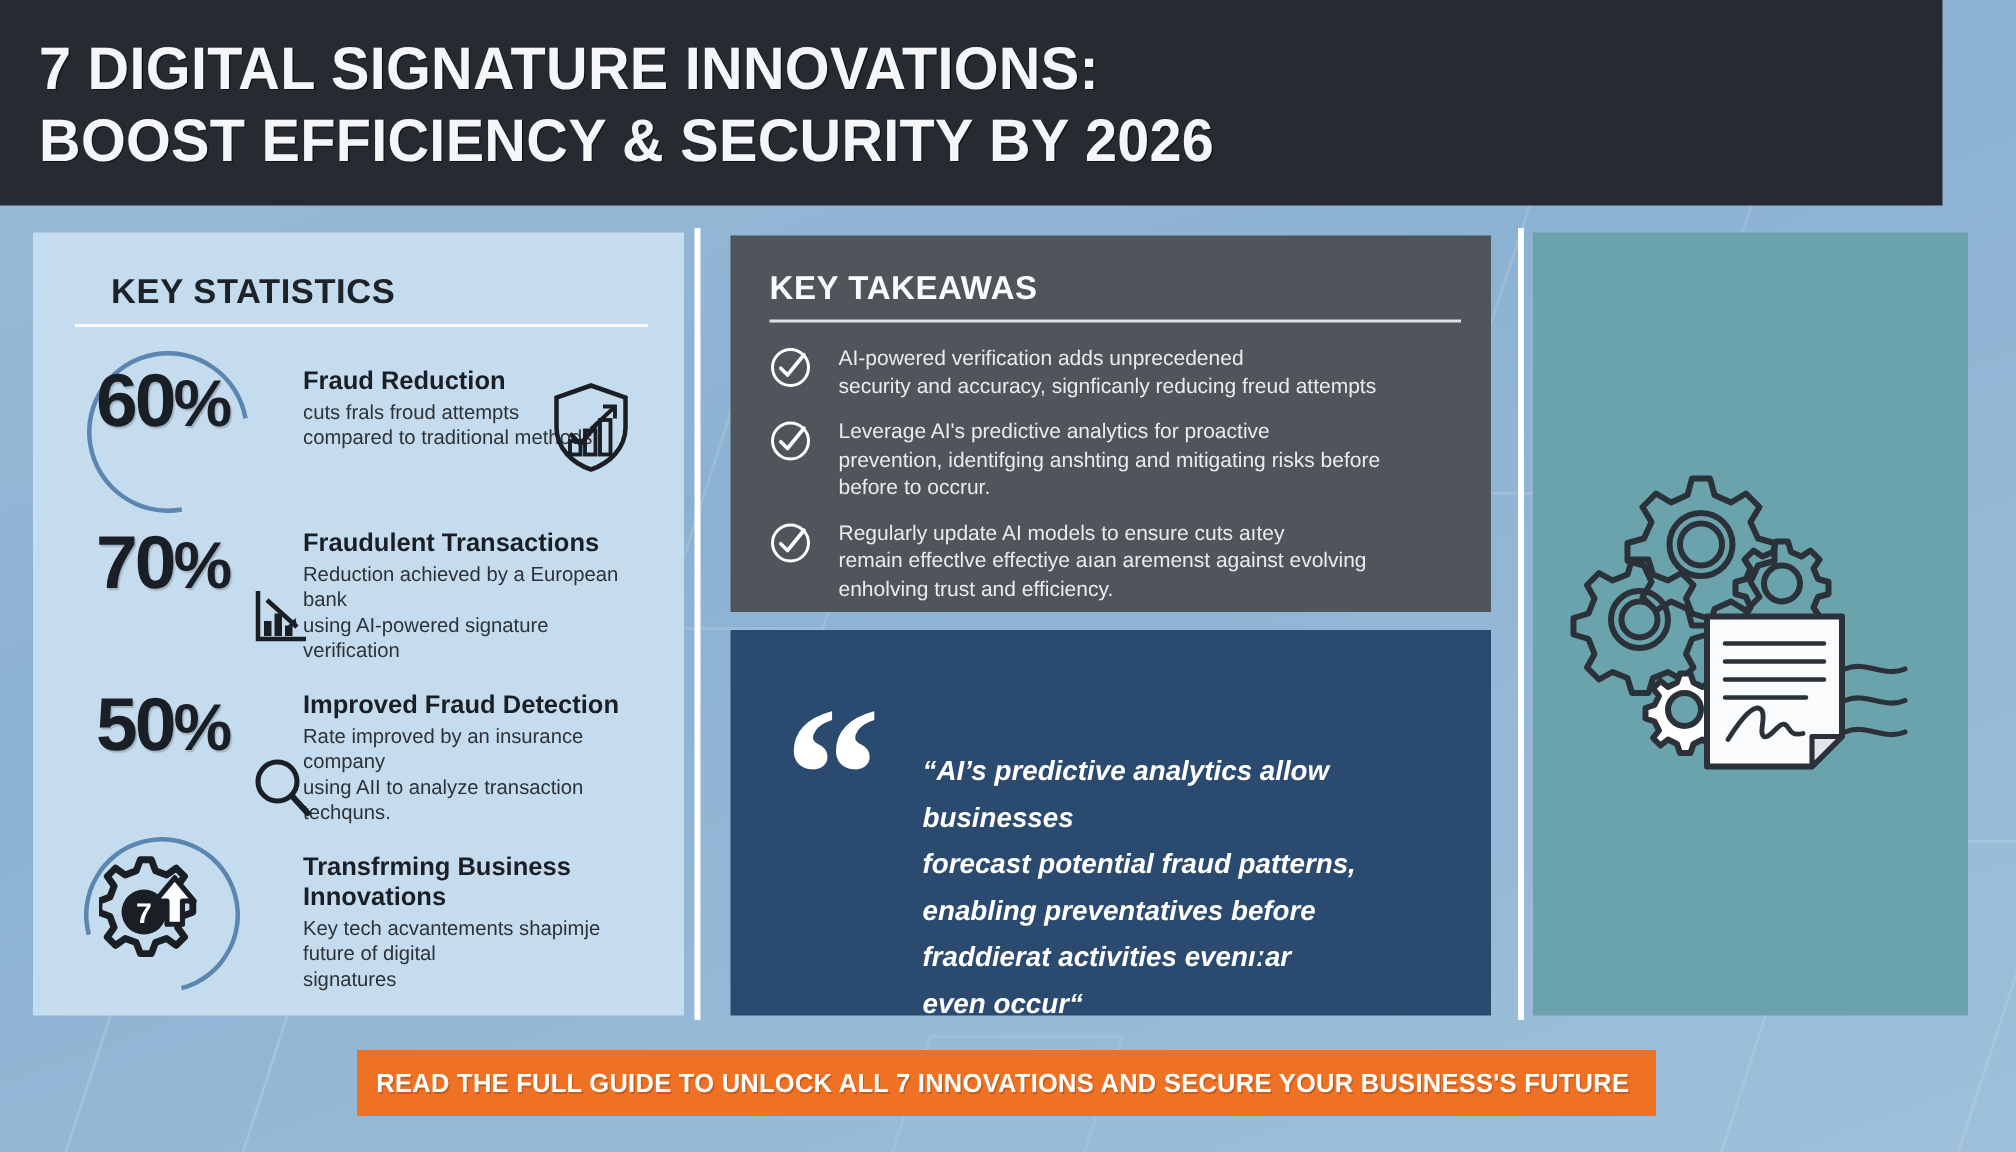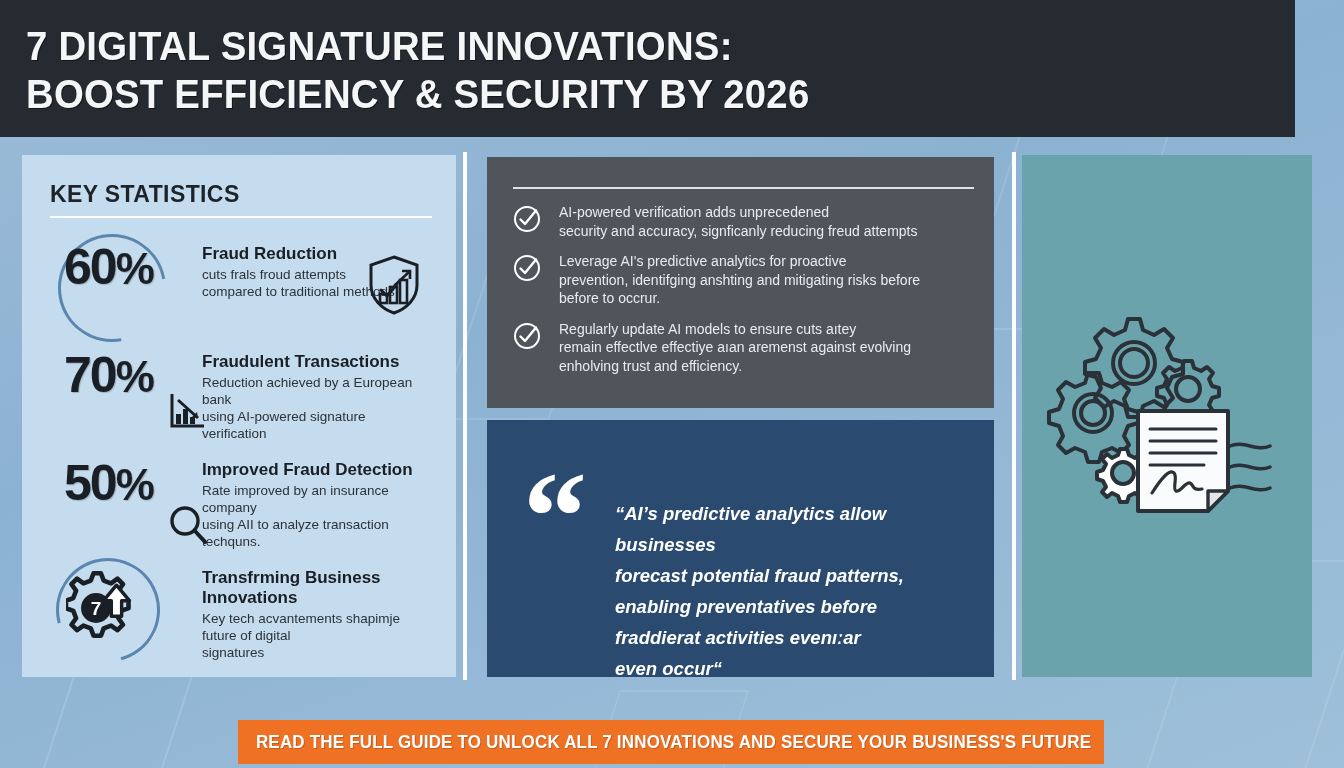--- a/index.html
+++ b/index.html
@@ -49,20 +49,21 @@
   
   #stats-panel {
     position: absolute; left: 22px; top: 155px;
     width: 434px; height: 522px;
     background: #c5dcee;
     padding: 26px 24px 0 28px;
   }
   #stats-panel .panel-title {
     font-size: 23px; font-weight: 700; color: #1d2329;
     letter-spacing: 0.4px;
+    margin-left: 24px;
   }
   #stats-panel .rule {
     height: 2px; background: #ffffff; margin: 8px 0 18px 0;
   }
   .stat-row { position: relative; display: flex; margin-bottom: 4px; min-height: 104px; }
   .stat-figure {
     position: relative;
     width: 152px; flex: 0 0 152px;
     display: flex; align-items: flex-start; padding-top: 6px;
   }
@@ -140,21 +141,21 @@
     width: 290px; height: 522px;
     background: #6ba3ad;
     display: flex; align-items: center; justify-content: center;
   }
 
   
   #cta {
     position: absolute; left: 238px; top: 700px;
     width: 866px; height: 44px;
     background: #ef7124;
-    display: flex; align-items: center; justify-content: flex-end; margin-top: 20px;
+    display: flex; align-items: center; justify-content: flex-start;
   }
   #cta .cta-label {
     color: #ffffff; font-size: 17.5px; font-weight: 700;
     letter-spacing: 0.2px; transform: scaleX(0.97);
     text-shadow: 1px 1px 0 rgba(0,0,0,0.18);
     white-space: nowrap;
   }
 </style>
 </head>
 <body>
@@ -267,20 +268,21 @@
         <div class="stat-head">Innovations</div>
         <div class="stat-sub">
           <span>Key tech acvantements shapimje future of digital</span><br>
           <span>signatures</span>
         </div>
       </div>
     </div>
   </div>
 
   <div id="takeaways-panel">
+    <div class="panel-title">KEY TAKEAWAS</div>
     <div class="rule"></div>
 
     <div class="bullet">
       <span class="check">
         <svg width="28" height="28" viewBox="0 0 28 28">
           <circle cx="14" cy="14" r="12" fill="none" stroke="#ffffff" stroke-width="2"></circle>
           <path d="M7.5 14.5 l4.5 4.5 L23 5.5" fill="none" stroke="#ffffff" stroke-width="2.4" stroke-linecap="round" stroke-linejoin="round"></path>
         </svg>
       </span>
       <span class="btext">

